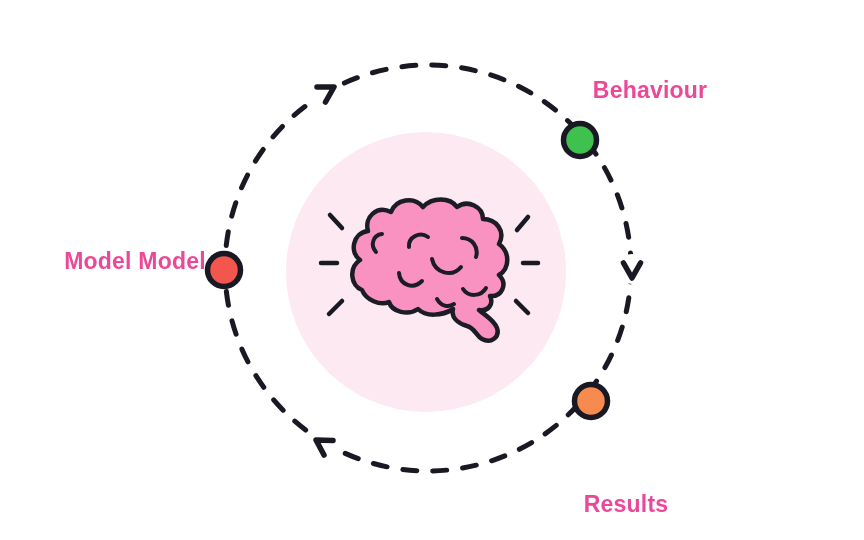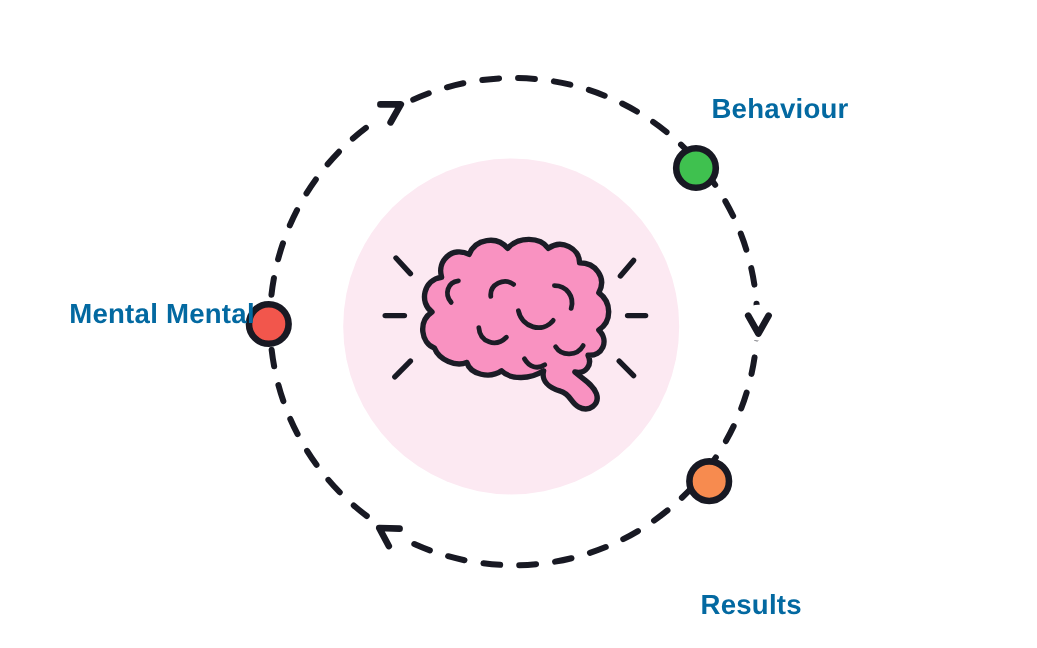--- a/index.html
+++ b/index.html
@@ -18,21 +18,21 @@
   .diagram-svg {
     position: absolute;
     left: 0;
     top: 0;
   }
   .node-label {
     position: absolute;
     font-weight: 700;
     font-size: 23px;
     line-height: 28px;
-    color: #0369a1;
+    color: #ec4899;
     letter-spacing: 0.2px;
     white-space: pre-line;
   }
   .label-behaviour  { left: 560px; top: 76px;  width: 180px; text-align: center; }
   .label-results    { left: 546px; top: 444px; width: 160px; text-align: center; margin-top: 46px; }
   .label-mental     { left: 55px;  top: 247px; width: 160px; text-align: center; }
 </style>
 </head>
 <body>
 
@@ -95,17 +95,17 @@
       <path d="M 333 440.5 L 316 440 L 324 455"></path>
     </g>
 
     <circle cx="580" cy="140" r="16.5" fill="#3fc14f" stroke="#181923" stroke-width="5.5"></circle>
     <circle cx="224" cy="270" r="16.5" fill="#f2564c" stroke="#181923" stroke-width="5.5"></circle>
     <circle cx="591" cy="401" r="16.5" fill="#f78b4f" stroke="#181923" stroke-width="5.5"></circle>
   </svg>
 
   <div class="node-label label-behaviour">Behaviour</div>
 
-  <div class="node-label label-mental">Mental Mental</div>
+  <div class="node-label label-mental">Model Model</div>
 
   <div class="node-label label-results">Results</div>
 
 </div>
 
 </body></html>

